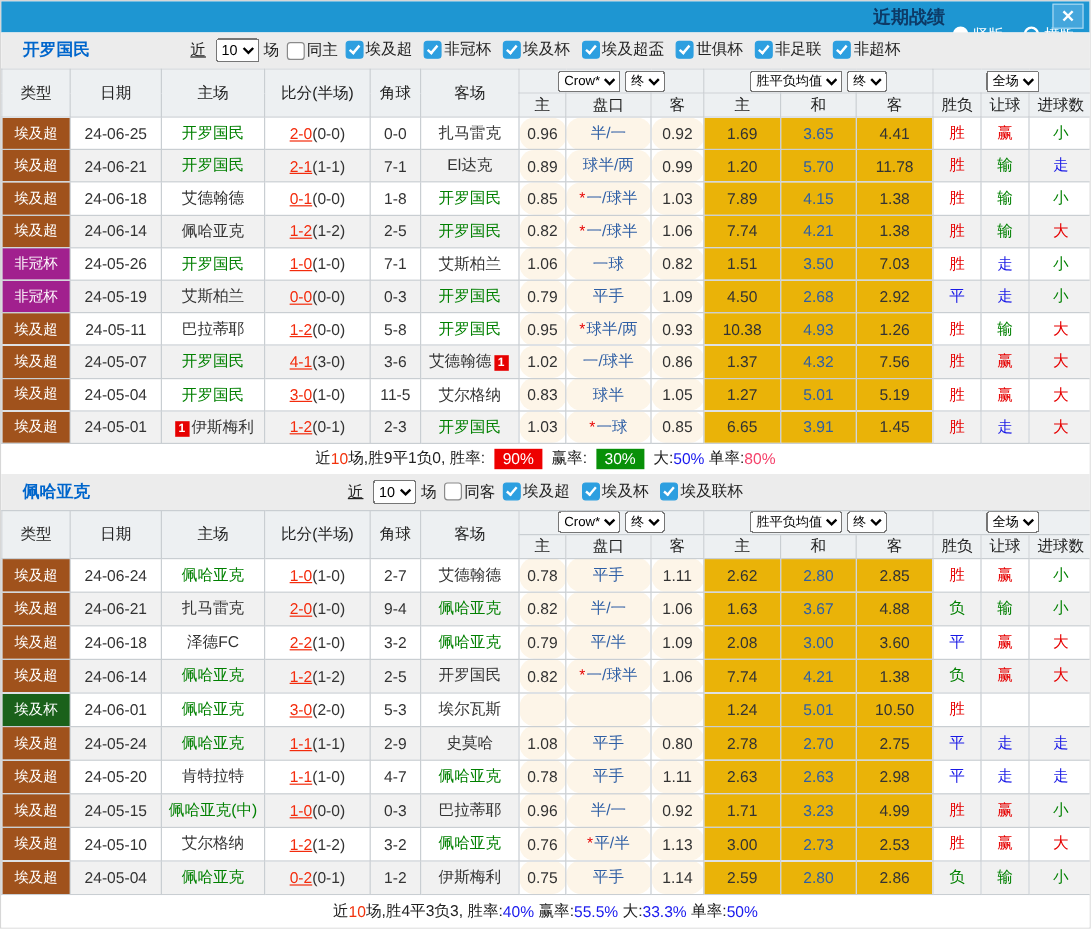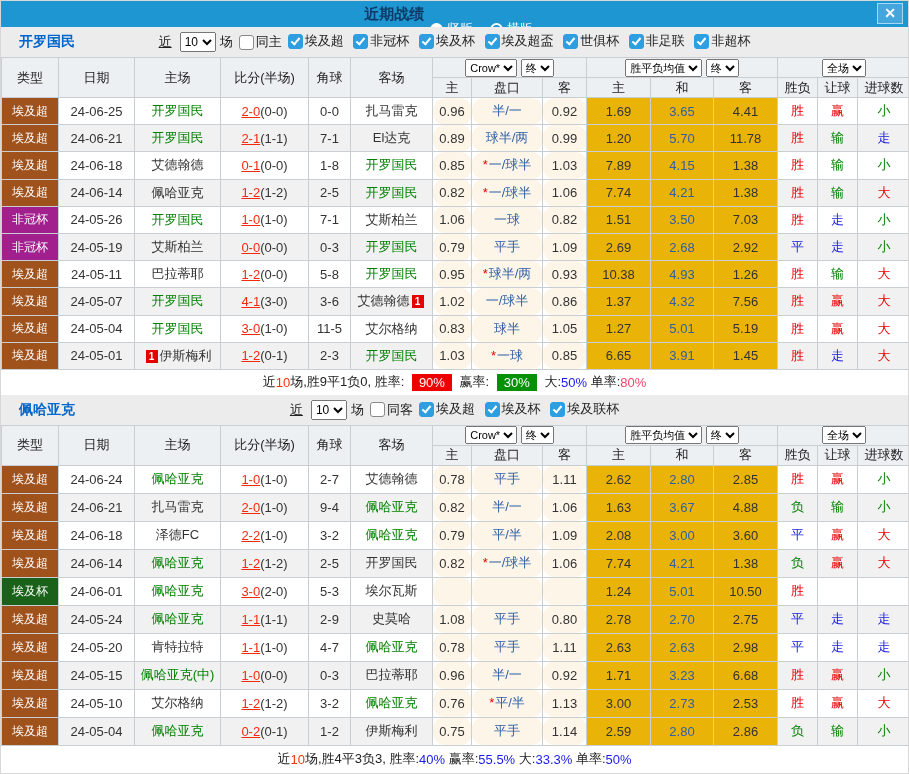--- a/index.html
+++ b/index.html
@@ -1,19 +1,19 @@
 <!DOCTYPE html>
 <html><head>
 <meta charset="utf-8">
 <style>
   html,body{margin:0;padding:0;background:#fff;}
   body{font-family:"Liberation Sans","DejaVu Sans",sans-serif;}
   .app{position:relative;width:909px;height:774px;background:#fff;overflow:hidden;box-sizing:border-box;border:1px solid #d7d7d7;display:flex;flex-direction:column;}
   
-  .titlebar{height:26px;background:#1e96d2;display:flex;align-items:center;justify-content:center;position:relative;flex:0 0 auto;}
+  .titlebar{height:26px;background:#1e96d2;display:flex;align-items:center;justify-content:flex-end;position:relative;flex:0 0 auto;}
   .titlebar .t-title{color:#0d3a66;font-weight:bold;font-size:15px;margin-right:6px;}
   .radio-item{display:inline-flex;align-items:center;color:#fff;font-size:13px;margin-right:12px;cursor:pointer;margin-top:32px;}
   .radio{width:9px;height:9px;border:2px solid #fff;border-radius:50%;display:inline-block;margin-right:4px;background:transparent;}
   .radio.on{background:#fff;}
   .close-btn{position:absolute;right:5px;top:2px;width:26px;height:21px;background:#44a6dc;border:1px solid #a8d9f2;color:#fff;font-size:14px;font-weight:bold;line-height:19px;text-align:center;cursor:pointer;padding:0;}
   
   .filterbar{height:30px;background:#ececec;position:relative;display:flex;align-items:center;justify-content:center;flex:0 0 auto;font-size:13px;color:#222;}
   .team-name{position:absolute;left:18px;color:#06c;font-weight:bold;font-size:14px;}
   .near-link{text-decoration:underline;margin-right:4px;cursor:pointer;}
   .count-select{margin:0 4px;font-size:12px;height:20px;}
@@ -274,21 +274,21 @@
         <tr>
           <td class="c-type" style="background-color: rgb(161, 32, 142);">非冠杯</td>
           <td class="c-date">24-05-19</td>
           <td class="c-team"><span class="black">艾斯柏兰</span></td>
           <td class="c-score"><span class="fs">0-0</span><span class="hs">(0-0)</span></td>
           <td class="c-corner">0-3</td>
           <td class="c-team"><span class="green">开罗国民</span></td>
           <td class="c-ah">0.79</td>
           <td class="c-ah c-line"><span>平手</span></td>
           <td class="c-ah">1.09</td>
-          <td class="c-eu">2.69</td>
+          <td class="c-eu">4.50</td>
           <td class="c-eu c-mid">2.68</td>
           <td class="c-eu">2.92</td>
           <td class="c-res blue">平</td>
           <td class="c-res blue">走</td>
           <td class="c-res green">小</td>
         </tr>
 
         <tr>
           <td class="c-type" style="background-color: rgb(160, 82, 28);">埃及超</td>
           <td class="c-date">24-05-11</td>
@@ -589,21 +589,21 @@
           <td class="c-date">24-05-15</td>
           <td class="c-team"><span class="green">佩哈亚克(中)</span></td>
           <td class="c-score"><span class="fs">1-0</span><span class="hs">(0-0)</span></td>
           <td class="c-corner">0-3</td>
           <td class="c-team"><span class="black">巴拉蒂耶</span></td>
           <td class="c-ah">0.96</td>
           <td class="c-ah c-line"><span>半/一</span></td>
           <td class="c-ah">0.92</td>
           <td class="c-eu">1.71</td>
           <td class="c-eu c-mid">3.23</td>
-          <td class="c-eu">6.68</td>
+          <td class="c-eu">4.99</td>
           <td class="c-res red">胜</td>
           <td class="c-res red">赢</td>
           <td class="c-res green">小</td>
         </tr>
 
         <tr>
           <td class="c-type" style="background-color: rgb(160, 82, 28);">埃及超</td>
           <td class="c-date">24-05-10</td>
           <td class="c-team"><span class="black">艾尔格纳</span></td>
           <td class="c-score"><span class="fs">1-2</span><span class="hs">(1-2)</span></td>

